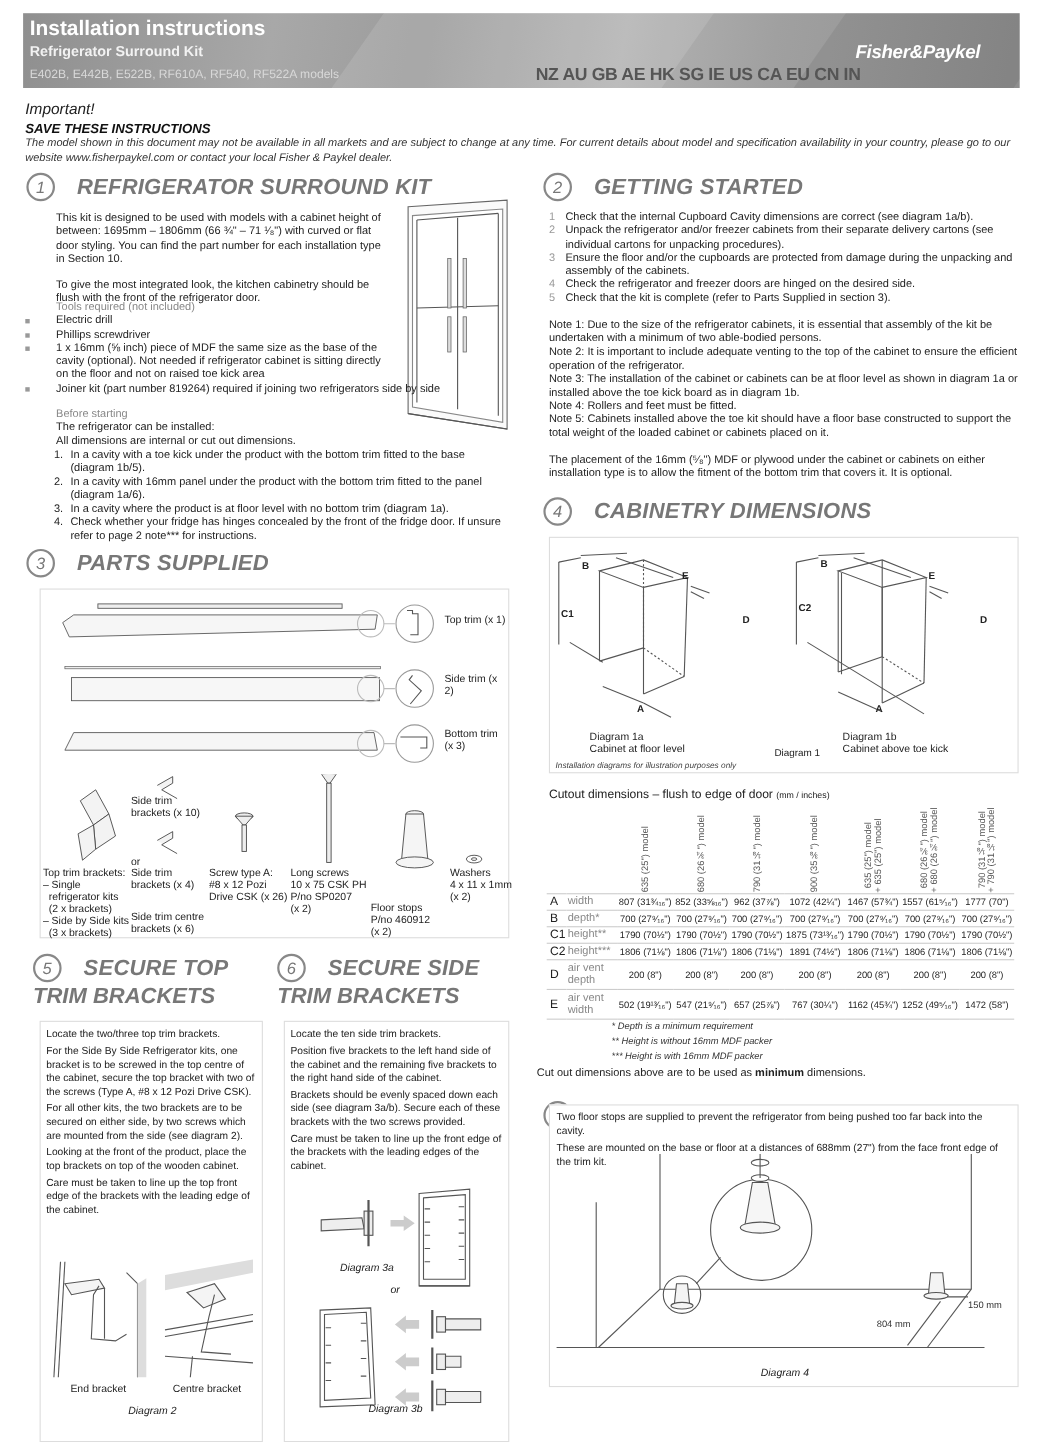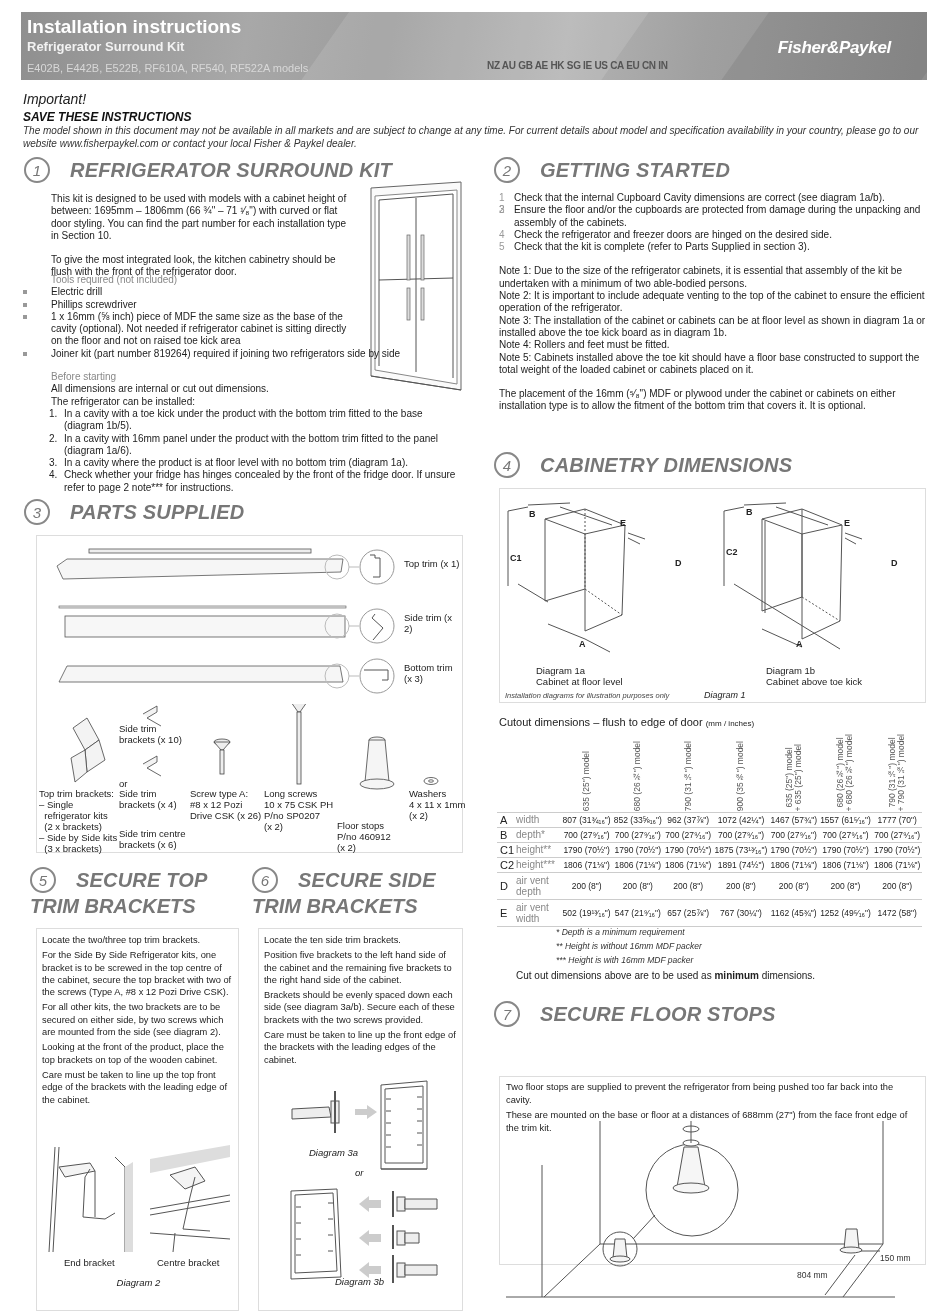--- a/index.html
+++ b/index.html
@@ -5,21 +5,21 @@
   * { box-sizing: border-box; margin: 0; padding: 0; }
   body { width: 950px; height: 1311px; background: #fff; font-family: "Liberation Sans", sans-serif; color: #222; position: relative; overflow: hidden; }
   .abs { position: absolute; }
   
   .header { left: 21px; top: 12px; width: 906px; height: 68px; background: linear-gradient(100deg, #8f8f8f 0%, #a8a8a8 25%, #9c9c9c 40%, #b3b3b3 60%, #a0a0a0 75%, #8e8e8e 100%); overflow: hidden; }
   .header .sweep { position:absolute; left: 300px; top:-40px; width: 300px; height: 160px; background: rgba(255,255,255,0.12); transform: skewX(-35deg); }
   .header .sweep2 { position:absolute; left: 720px; top:-40px; width: 200px; height: 160px; background: rgba(0,0,0,0.07); transform: skewX(-35deg); }
   .h-title { position:absolute; left: 6px; top: 4px; font-size: 19px; font-weight: bold; color: #fff; }
   .h-sub { position:absolute; left: 6px; top: 27px; font-size: 13px; font-weight: bold; color: #f2f2f2; }
   .h-models { position:absolute; left: 6px; top: 50px; font-size: 11px; color: #d8d8d8; }
-  .h-regions { position:absolute; left: 466px; top: 48px; font-size: 10px; font-weight: bold; color: #555; letter-spacing: -0.3px; }
+  .h-regions { position:absolute; left: 466px; top: 48px; font-size: 16px; font-weight: bold; color: #555; letter-spacing: -0.3px; }
   .h-brand { position:absolute; right: 36px; top: 26px; font-size: 17px; font-style: italic; font-weight: bold; color: #fff; letter-spacing: -0.3px; }
 
   .important { left: 23px; top: 91px; font-size: 14px; font-style: italic; color: #222; }
   .save { left: 23px; top: 110px; font-size: 12px; font-weight: bold; font-style: italic; color: #111; text-align: center; }
   .disclaimer { left: 23px; top: 124px; width: 905px; font-size: 10px; font-style: italic; line-height: 13px; color: #333; }
 
   .sec-title { display: flex; align-items: center; font-size: 20px; font-weight: bold; font-style: italic; color: #777; letter-spacing: 0.2px; }
   .sec-num { width: 26px; height: 26px; border: 2px solid #888; border-radius: 50%; display: inline-flex; align-items: center; justify-content: center; font-size: 15px; font-weight: normal; font-style: italic; color: #777; margin-right: 20px; flex-shrink: 0; }
   .sec-title-2line { font-size: 20px; font-weight: bold; font-style: italic; color: #777; line-height: 27px; }
 
@@ -90,38 +90,38 @@
 </div>
 <div class="abs body-text" style="left:51px;top:274px;width:410px;">
   <div class="muted">Tools required (not included)</div>
   <ul class="sq">
     <li>Electric drill</li>
     <li>Phillips screwdriver</li>
     <li style="width:300px;">1 x 16mm (⅝ inch) piece of MDF the same size as the base of the cavity (optional). Not needed if refrigerator cabinet is sitting directly on the floor and not on raised toe kick area</li>
     <li>Joiner kit (part number 819264) required if joining two refrigerators side by side</li>
   </ul>
   <div class="muted" style="margin-top:11px;">Before starting</div>
+  <p>The refrigerator can be installed:</p>
   <p>All dimensions are internal or cut out dimensions.</p>
-  <p>The refrigerator can be installed:</p>
   <ol class="num" style="margin-left:-2px;">
     <li><span class="n" style="color:#222">1.</span><span>In a cavity with a toe kick under the product with the bottom trim fitted to the base (diagram 1b/5).</span></li>
     <li><span class="n" style="color:#222">2.</span><span>In a cavity with 16mm panel under the product with the bottom trim fitted to the panel (diagram 1a/6).</span></li>
     <li><span class="n" style="color:#222">3.</span><span>In a cavity where the product is at floor level with no bottom trim (diagram 1a).</span></li>
     <li><span class="n" style="color:#222">4.</span><span>Check whether your fridge has hinges concealed by the front of the fridge door. If unsure refer to page 2 note*** for instructions.</span></li>
   </ol>
 </div>
 
 <div class="abs sec-title" style="left:494px;top:157px;">
   <span class="sec-num">2</span>
   <span>GETTING STARTED</span>
 </div>
 <div class="abs body-text" style="left:499px;top:192px;width:430px;">
   <ol class="num steps">
     <li><span class="n">1</span><span>Check that the internal Cupboard Cavity dimensions are correct (see diagram 1a/b).</span></li>
-    <li><span class="n">2</span></li>
+    <li><span class="n">2</span><span>Unpack the refrigerator and/or freezer cabinets from their separate delivery cartons (see individual cartons for unpacking procedures).</span></li>
     <li><span class="n">3</span><span>Ensure the floor and/or the cupboards are protected from damage during the unpacking and assembly of the cabinets.</span></li>
     <li><span class="n">4</span><span>Check the refrigerator and freezer doors are hinged on the desired side.</span></li>
     <li><span class="n">5</span><span>Check that the kit is complete (refer to Parts Supplied in section 3).</span></li>
   </ol>
   <div style="margin-top:12px;">
     <p>Note 1: Due to the size of the refrigerator cabinets, it is essential that assembly of the kit be undertaken with a minimum of two able-bodied persons.</p>
     <p>Note 2: It is important to include adequate venting to the top of the cabinet to ensure the efficient operation of the refrigerator.</p>
     <p>Note 3: The installation of the cabinet or cabinets can be at floor level as shown in diagram 1a or installed above the toe kick board as in diagram 1b.</p>
     <p>Note 4: Rollers and feet must be fitted.</p>
     <p>Note 5: Cabinets installed above the toe kit should have a floor base constructed to support the total weight of the loaded cabinet or cabinets placed on it.</p>
@@ -280,21 +280,21 @@
   <div class="abs" style="left:296px;top:150px;font-size:9px;font-weight:bold;">A</div>
   <div class="abs lbl" style="left:36px;top:176px;">
     <div>Diagram 1a</div>
       <div>Cabinet at floor level</div>
   </div>
   <div class="abs lbl" style="left:266px;top:176px;">
     <div>Diagram 1b</div>
       <div>Cabinet above toe kick</div>
   </div>
   <div class="abs" style="left:5px;top:202px;font-size:7.5px;font-style:italic;color:#444;">Installation diagrams for illustration purposes only</div>
-  <div class="abs" style="left:204px;top:201px;font-size:9px;font-style:italic;">Diagram 1</div>
+  <div class="abs" style="left:204px;top:190px;font-size:9px;">Diagram 1</div>
 </div>
 
 <div class="abs" style="left:499px;top:716px;font-size:11px;">
   <span>Cutout dimensions – flush to edge of door</span> <span style="font-size:8px;">(mm / inches)</span>
 </div>
 <table class="abs dims" style="left:497px;top:734px;width:425px;">
   <tbody>
       <tr style="height:70px;">
     <td class="rl" style="border:none;"></td>
         <td class="rn" style="border:none;"></td>
@@ -389,21 +389,21 @@
         <td>1252 (49⁵⁄₁₆")</td>
         <td>1472 (58")</td>
   </tr>
 </tbody>
   </table>
 <div class="abs" style="left:508px;top:925px;line-height:14px;">
   <div class="foot">* Depth is a minimum requirement</div>
   <div class="foot">** Height is without 16mm MDF packer</div>
   <div class="foot">*** Height is with 16mm MDF packer</div>
 </div>
-<div class="abs" style="left:516px;top:970px;font-size:10px;text-align:right;">
+<div class="abs" style="left:488px;top:970px;font-size:10px;text-align:right;">
   <span>Cut out dimensions above are to be used as </span><b>minimum</b><span> dimensions.</span>
 </div>
 
 <div class="abs" style="left:30px;top:867px;">
   <div class="sec-title">
     <span class="sec-num">5</span>
     <span>SECURE TOP</span>
   </div>
   <div class="sec-title-2line">TRIM BRACKETS</div>
 </div>
@@ -502,21 +502,21 @@
   </svg>
   <div class="abs caption" style="left:50px;top:218px;">Diagram 3a</div>
   <div class="abs caption" style="left:96px;top:238px;">or</div>
   <div class="abs caption" style="left:76px;top:347px;">Diagram 3b</div>
 </div>
 
 <div class="abs sec-title" style="left:494px;top:1001px;">
   <span class="sec-num">7</span>
   <span>SECURE FLOOR STOPS</span>
 </div>
-<div class="abs box" style="left:499px;top:1076px;width:427px;height:189px;padding:4px 6px;">
+<div class="abs box" style="left:499px;top:1004px;width:427px;height:257px;padding:4px 6px;">
   <div class="body-text" style="font-size:9.3px;line-height:12.5px;">
     <p style="margin-bottom:3px;">Two floor stops are supplied to prevent the refrigerator from being pushed too far back into the cavity.</p>
     <p>These are mounted on the base or floor at a distances of 688mm (27") from the face front edge of the trim kit.</p>
   </div>
   <svg class="abs" style="left:0;top:44px;" width="427" height="196" viewBox="0 0 427 196">
     <g class="ln">
       <line x1="100" y1="0" x2="100" y="2" y2="123"></line>
       <line x1="383" y1="0" x2="383" y2="123"></line>
       <line x1="100" y1="123" x2="383" y2="123"></line>
       <line x1="42" y1="44" x2="42" y2="176"></line>

